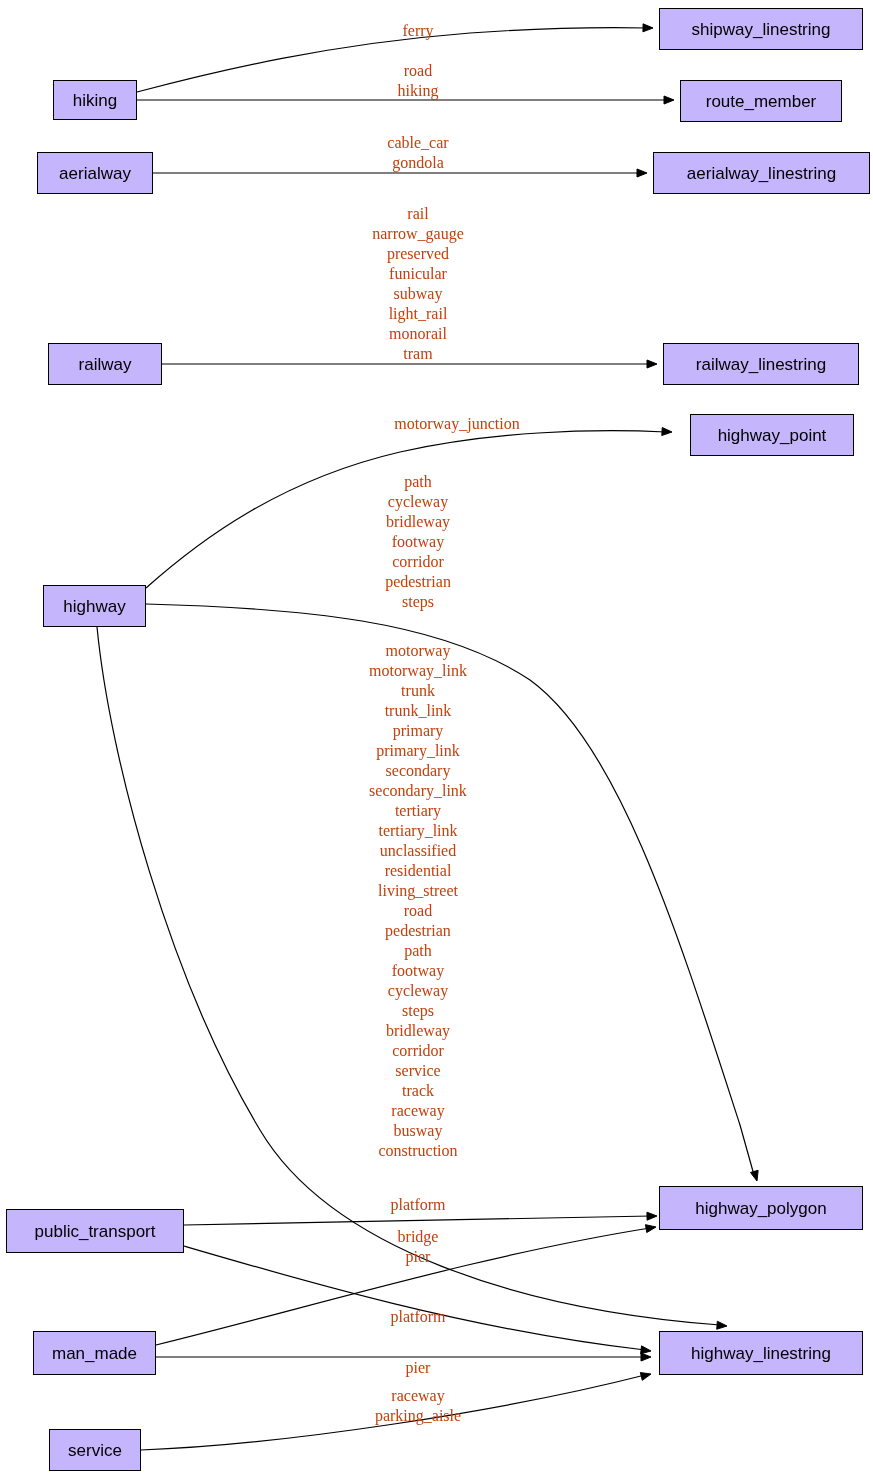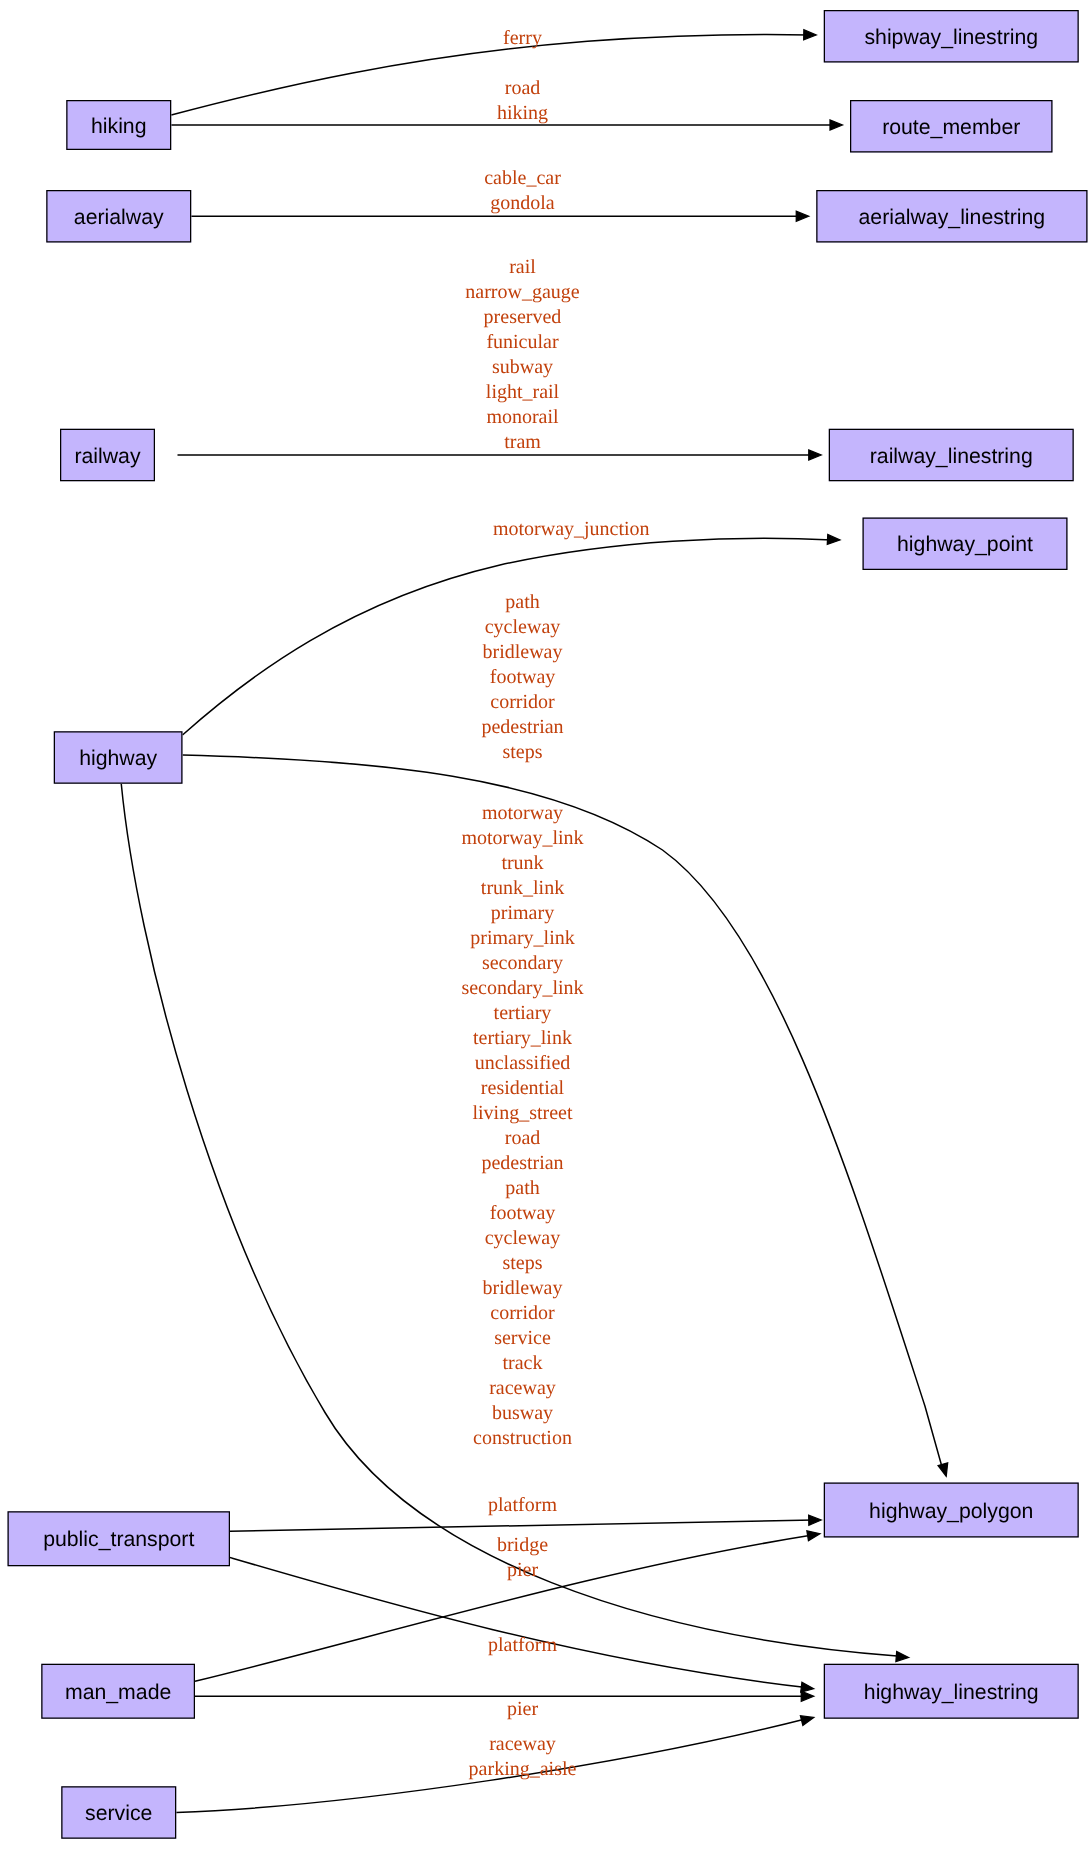--- a/index.html
+++ b/index.html
@@ -110,21 +110,21 @@
         <path d="M141,1450 C280,1445 500,1412 645,1375"></path>
         <polygon points="651,1374 642.282261464776,1380.3246371304188 640.3253361431698,1372.567676173597"></polygon>
       </g>
     </svg>
   <div id="node-layer">
       <div class="node" style="left: 53px; top: 80px; width: 84px; height: 40px;">hiking</div>
       <div class="node" style="left: 659px; top: 8px; width: 204px; height: 42px;">shipway_linestring</div>
       <div class="node" style="left: 680px; top: 80px; width: 162px; height: 42px;">route_member</div>
       <div class="node" style="left: 37px; top: 152px; width: 116px; height: 42px;">aerialway</div>
       <div class="node" style="left: 653px; top: 152px; width: 217px; height: 42px;">aerialway_linestring</div>
-      <div class="node" style="left: 48px; top: 343px; width: 76px; height: 42px;">railway</div>
+      <div class="node" style="left: 48px; top: 343px; width: 114px; height: 42px;">railway</div>
       <div class="node" style="left: 663px; top: 343px; width: 196px; height: 42px; text-align: right;">railway_linestring</div>
       <div class="node" style="left: 690px; top: 414px; width: 164px; height: 42px; text-align: right;">highway_point</div>
       <div class="node" style="left: 43px; top: 585px; width: 103px; height: 42px;">highway</div>
       <div class="node" style="left: 659px; top: 1186px; width: 204px; height: 44px;">highway_polygon</div>
       <div class="node" style="left: 6px; top: 1209px; width: 178px; height: 44px;">public_transport</div>
       <div class="node" style="left: 33px; top: 1331px; width: 123px; height: 44px;">man_made</div>
       <div class="node" style="left: 659px; top: 1331px; width: 204px; height: 44px;">highway_linestring</div>
       <div class="node" style="left: 49px; top: 1429px; width: 92px; height: 42px;">service</div>
     </div>
   <div id="label-layer">

